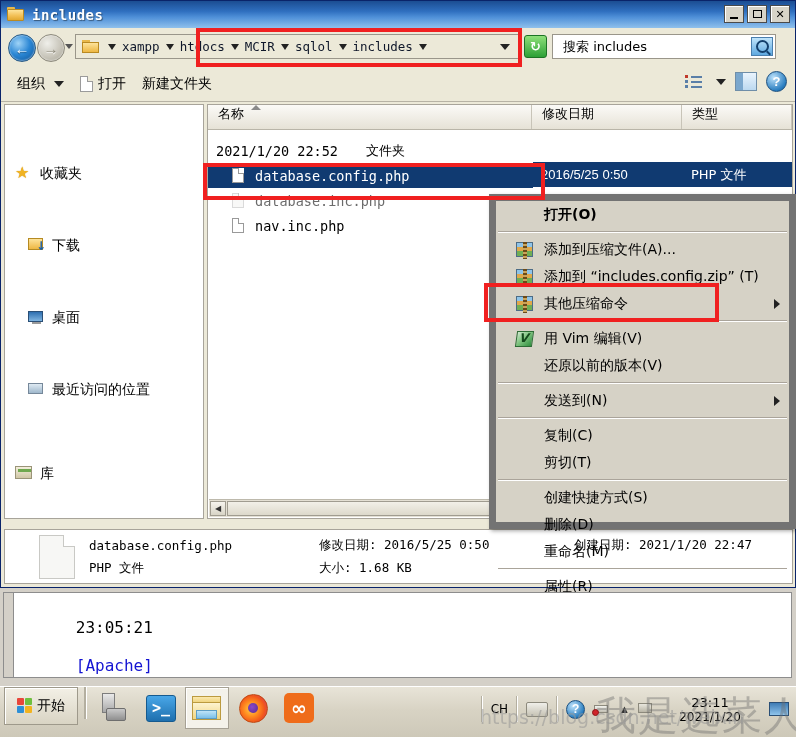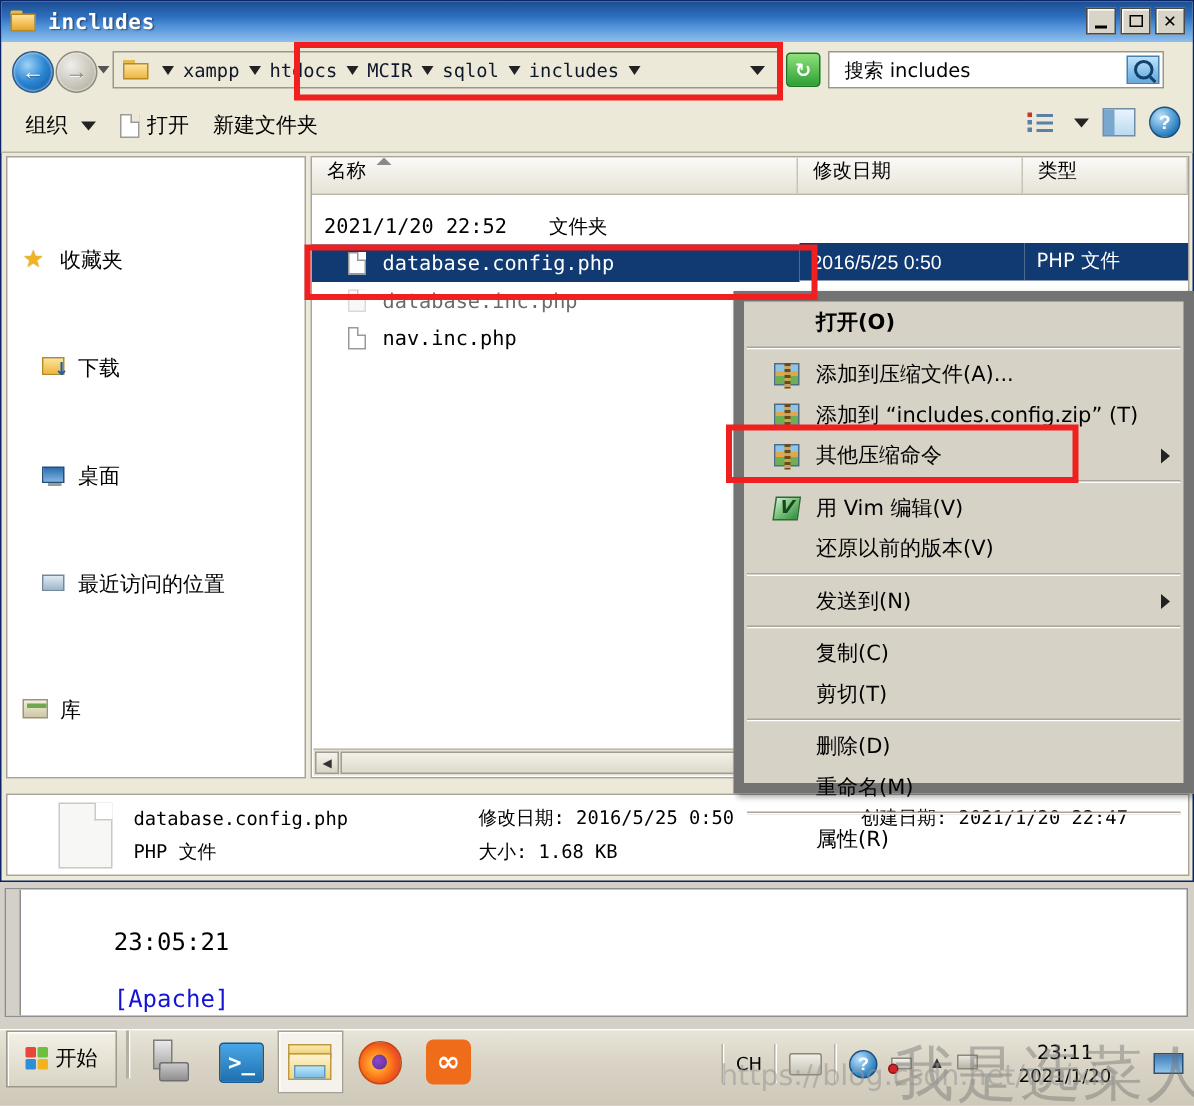--- a/index.html
+++ b/index.html
@@ -591,20 +591,23 @@
     </div>
     <div class="msep"></div>
     <div class="mi">
       <span class="mlabel">复制(C)</span>
     </div>
     <div class="mi">
       <span class="mlabel">剪切(T)</span>
     </div>
     <div class="msep"></div>
     <div class="mi">
+      <span class="mlabel">创建快捷方式(S)</span>
+    </div>
+    <div class="mi">
       <span class="mlabel">删除(D)</span>
     </div>
     <div class="mi">
       <span class="mlabel">重命名(M)</span>
     </div>
     <div class="msep"></div>
     <div class="mi">
       <span class="mlabel">属性(R)</span>
     </div>
   </div>

